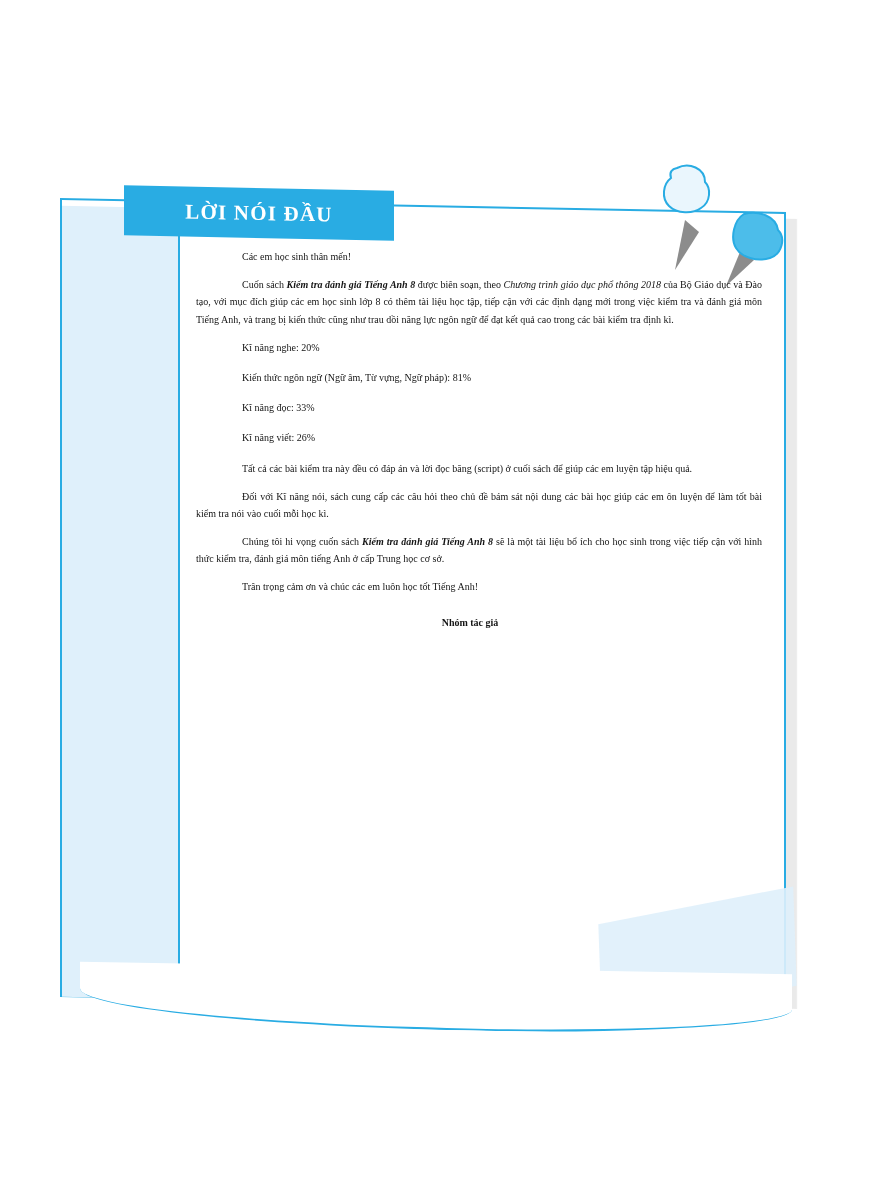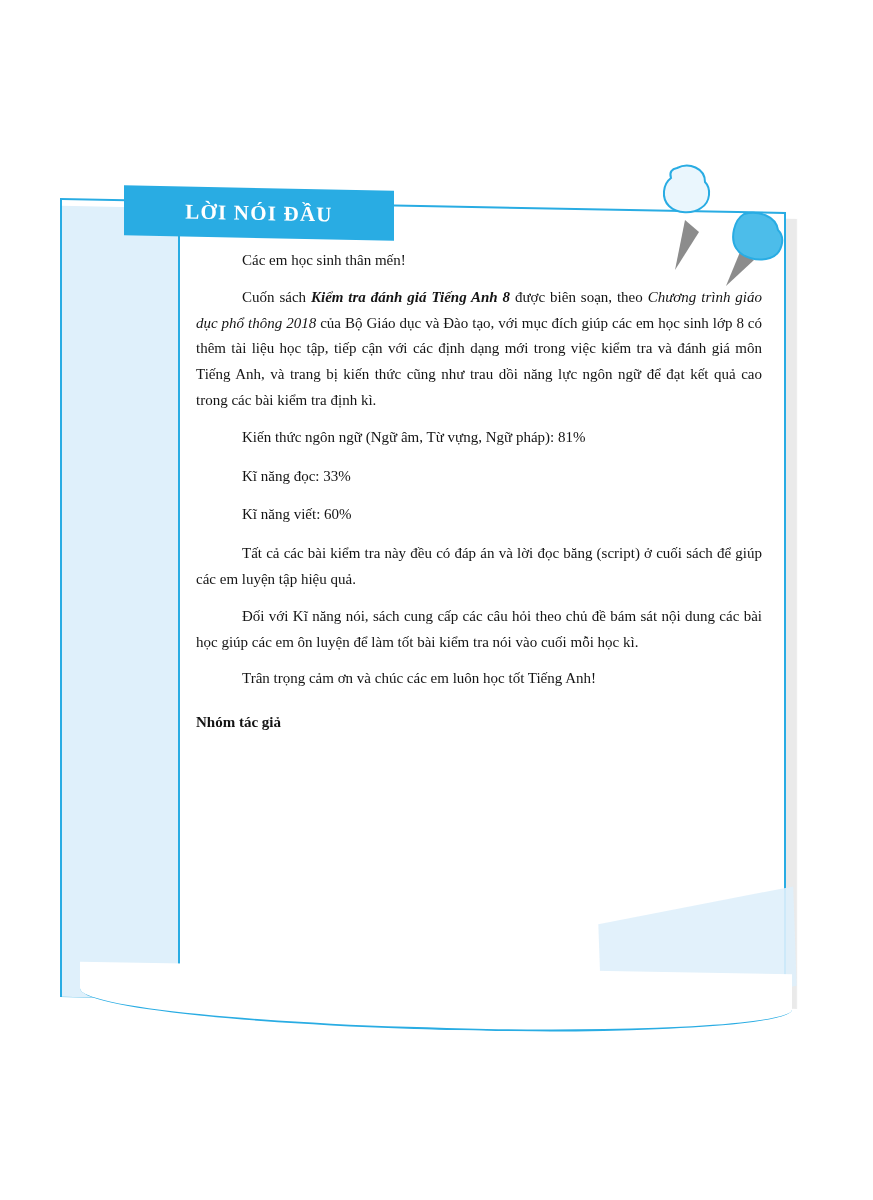--- a/index.html
+++ b/index.html
@@ -117,39 +117,39 @@
   }
   .pin-1 { left: 655px; top: 162px; }
   .pin-2 { left: 714px; top: 208px; }
 
   
   .content {
     position: absolute;
     left: 196px;
     top: 248px;
     width: 566px;
-    font-size: 15px;
+    font-size: 10px;
     line-height: 1.72;
     text-align: justify;
     color: #141414;
   }
   .content p {
     margin: 0 0 11px 0;
     text-indent: 46px;
   }
   .content p.noindent {
     text-indent: 46px;
   }
   .content p.item {
     text-indent: 46px;
     margin-bottom: 13px;
   }
   .content p.sign {
     text-indent: 0;
-    text-align: left;
+    text-align: center;
     font-weight: bold;
     margin-top: 18px;
     margin-right: 18px;
   }
   b { font-weight: bold; font-style: italic; }
   i { font-style: italic; }
 </style>
 </head>
 <body>
 
@@ -179,27 +179,29 @@
     </svg>
   </div>
 
   <div class="content">
 
     <p class="noindent">Các em học sinh thân mến!</p>
 
     <p><span>Cuốn sách </span><b>Kiểm tra đánh giá Tiếng Anh 8</b><span> được biên soạn, theo </span><i>Chương trình giáo dục phổ thông 2018</i><span> của Bộ Giáo dục và Đào tạo, với mục đích giúp các em học sinh lớp 8 có thêm tài liệu học tập, tiếp cận với các định dạng mới trong việc kiểm tra và đánh giá môn Tiếng Anh, và trang bị kiến thức cũng như trau dồi năng lực ngôn ngữ để đạt kết quả cao trong các bài kiểm tra định kì.</span></p>
 
 
+    <p class="item">Kĩ năng nghe: 20%</p>
     <p class="item">Kiến thức ngôn ngữ (Ngữ âm, Từ vựng, Ngữ pháp): 81%</p>
     <p class="item">Kĩ năng đọc: 33%</p>
-    <p class="item">Kĩ năng viết: 60%</p>
+    <p class="item">Kĩ năng viết: 26%</p>
 
     <p>Tất cả các bài kiểm tra này đều có đáp án và lời đọc băng (script) ở cuối sách để giúp các em luyện tập hiệu quả.</p>
 
     <p>Đối với Kĩ năng nói, sách cung cấp các câu hỏi theo chủ đề bám sát nội dung các bài học giúp các em ôn luyện để làm tốt bài kiểm tra nói vào cuối mỗi học kì.</p>
 
+    <p><span>Chúng tôi hi vọng cuốn sách </span><b>Kiểm tra đánh giá Tiếng Anh 8</b><span> sẽ là một tài liệu bổ ích cho học sinh trong việc tiếp cận với hình thức kiểm tra, đánh giá môn tiếng Anh ở cấp Trung học cơ sở.</span></p>
 
     <p>Trân trọng cảm ơn và chúc các em luôn học tốt Tiếng Anh!</p>
 
     <p class="sign">Nhóm tác giả</p>
 
   </div>
 </div>
 
 </body></html>

